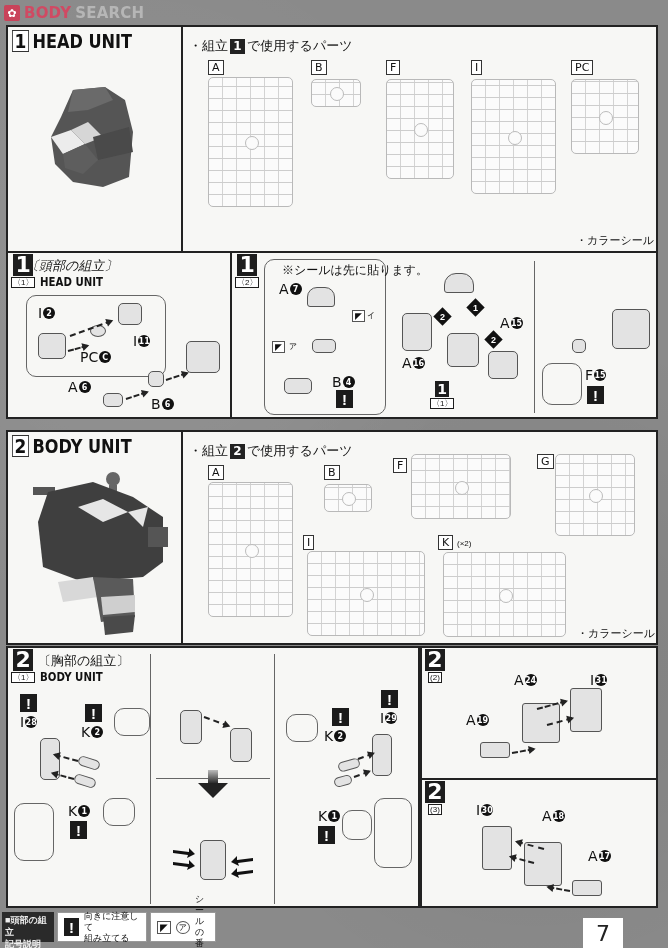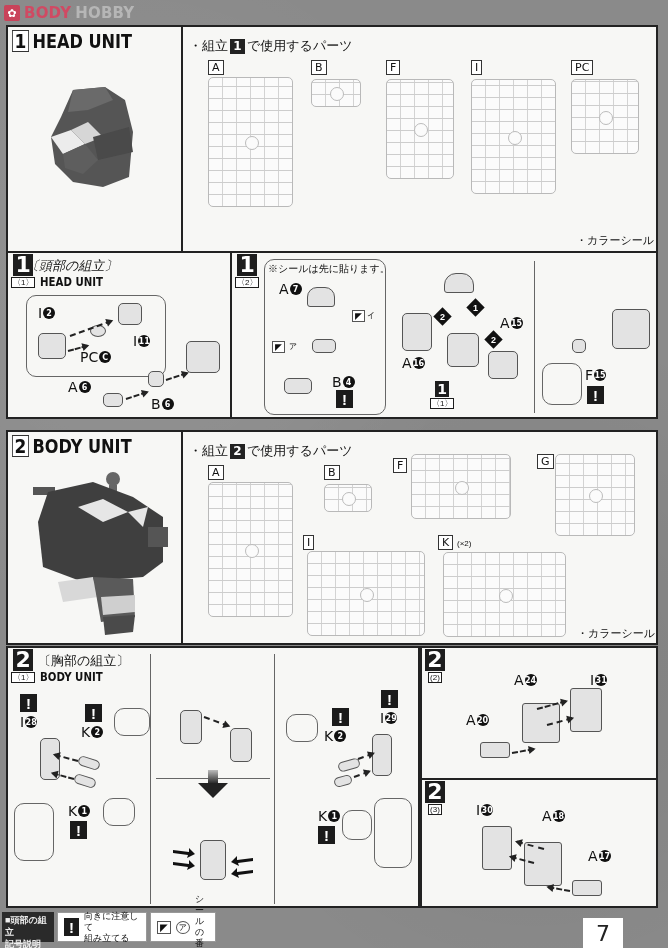--- a/index.html
+++ b/index.html
@@ -138,21 +138,21 @@
     font-family: "DejaVu Sans", sans-serif; font-size: 22px; display: flex; align-items: center;
     justify-content: center; color: #222;
   }
 </style>
 </head>
 <body>
 
 <div class="watermark">
   <span class="wm-logo">✿</span>
   <span class="wm-hobby">BODY</span>
-  <span class="wm-search">HOBBY</span>
+  <span class="wm-search">SEARCH</span>
 </div>
 
 <div class="panel" style="left:6px;top:25px;width:177px;height:228px;">
   <div class="sec-title" style="left:4px;top:3px;">
     <span class="sec-num">1</span>
     <span>HEAD UNIT</span>
   </div>
   <svg class="model" style="left:35px;top:55px;" width="110" height="110" viewBox="0 0 110 110">
     <polygon points="30,8 62,5 82,18 90,50 86,95 60,105 30,100 12,82 8,55 18,35" fill="#555"></polygon>
     <polygon points="30,8 62,5 70,18 45,28 25,30" fill="#6a6a6a"></polygon>
@@ -235,21 +235,21 @@
   <div class="arrow-dash" style="left:158px;top:126px;width:22px;transform:rotate(-18deg);"></div>
 </div>
 
 <div class="panel" style="left:230px;top:251px;width:428px;height:168px;">
   <div class="step-badge" style="left:3px;top:1px;">
     <span class="big">1</span>
     <span class="sub">〈2〉</span>
   </div>
 
   <div class="callout" style="left:32px;top:6px;width:122px;height:156px;"></div>
-  <span class="sticker-note" style="left:36px;top:9px;font-size:10px;">※シールは先に貼ります。</span>
+  <span class="sticker-note" style="left:50px;top:9px;font-size:12px;">※シールは先に貼ります。</span>
 
   <div class="plabel" style="left:47px;top:28px;">
     <span>A</span>
     <span class="circ">7</span>
   </div>
   <div class="part" style="left:75px;top:34px;width:28px;height:20px;border-radius:10px 10px 3px 3px;"></div>
   <div class="part" style="left:80px;top:86px;width:24px;height:14px;"></div>
 
   <span style="position:absolute;left:120px;top:57px;font-size:9px;border:1px solid #555;padding:0 2px;background:#fff;">◤</span>
   <span style="position:absolute;left:135px;top:57px;font-size:8px;">イ</span>
@@ -448,21 +448,21 @@
   <div class="plabel" style="left:92px;top:24px;">
     <span>A</span>
     <span class="circ">24</span>
   </div>
   <div class="plabel" style="left:168px;top:24px;">
     <span>I</span>
     <span class="circ">31</span>
   </div>
   <div class="plabel" style="left:44px;top:64px;">
     <span>A</span>
-    <span class="circ">20</span>
+    <span class="circ">19</span>
   </div>
   <div class="part" style="left:100px;top:55px;width:38px;height:40px;border-radius:3px;"></div>
   <div class="part" style="left:148px;top:40px;width:32px;height:44px;border-radius:3px;"></div>
   <div class="part" style="left:58px;top:94px;width:30px;height:16px;border-radius:3px;"></div>
   <div class="arrow-dash" style="left:115px;top:60px;width:30px;transform:rotate(-15deg);"></div>
   <div class="arrow-dash" style="left:125px;top:76px;width:26px;transform:rotate(-15deg);"></div>
   <div class="arrow-dash" style="left:90px;top:104px;width:22px;transform:rotate(-10deg);"></div>
 </div>
 
 <div class="panel" style="left:420px;top:778px;width:238px;height:130px;">

